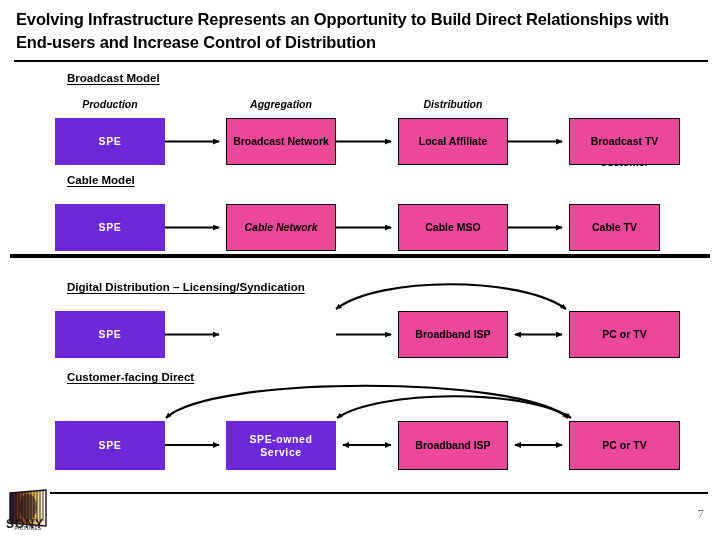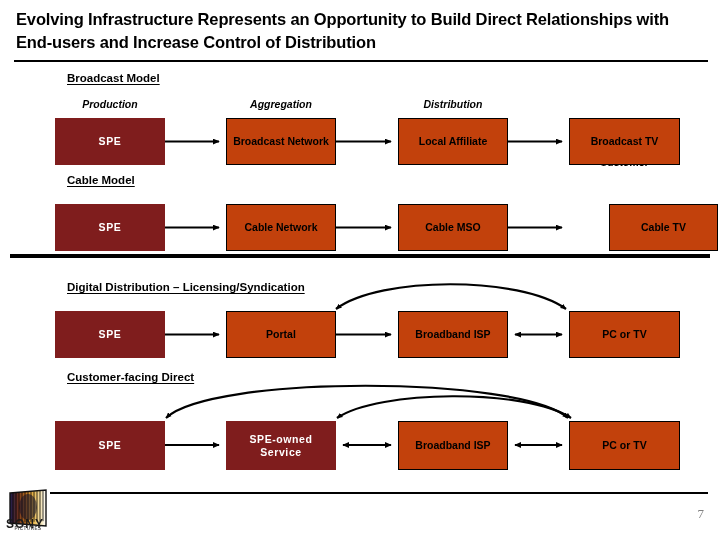--- a/index.html
+++ b/index.html
@@ -59,26 +59,26 @@
     display:flex;
     align-items:center;
     justify-content:center;
     text-align:center;
     font-size:10.5px;
     font-weight:bold;
     line-height:1.22;
     padding:2px 3px;
   }
   .box.white{
-    background:#c2410c;
+    background:#ec4899;
     border:1.3px solid #000000;
     color:#000000;
   }
   .box.navy{
-    background:#7f1d1d;
+    background:#6d28d9;
     border:none;
     color:#ffffff;
     letter-spacing:0.6px;
   }
 
   
   .thick-rule{
     position:absolute;
     left:10px; top:254px; width:700px; height:4px;
     background:#000;
@@ -140,29 +140,28 @@
   <div class="col-head" style="left:569px; top:110px; width:111px;margin-top:46px;">Customer</div>
 
   <div class="sec-label" style="left:20px; top:72px;">Broadcast Model</div>
   <div class="box navy" style="left:55px;  top:118px; width:110px; height:47px;">SPE</div>
   <div class="box white" style="left:226px; top:118px; width:110px; height:47px;">Broadcast Network</div>
   <div class="box white" style="left:569px; top:118px; width:111px; height:47px;">Broadcast TV</div>
   <div class="box white" style="left:398px; top:118px; width:110px; height:47px;">Local Affiliate</div>
 
   <div class="sec-label" style="left:20px; top:174px;">Cable Model</div>
   <div class="box navy" style="left:55px;  top:204px; width:110px; height:47px;">SPE</div>
-  <div class="box white" style="left:226px; top:204px; width:110px; height:47px;">Cable Network</div>
+  <div class="box white" style="left:226px; top:204px; width:110px; height:47px;font-style:italic;">Cable Network</div>
   <div class="box white" style="left:398px; top:204px; width:110px; height:47px;text-align:center;">Cable MSO</div>
-  <div class="box white" style="left:569px; top:204px; width:109px; height:47px;margin-left:40px;">Cable TV</div>
+  <div class="box white" style="left:569px; top:204px; width:91px; height:47px;">Cable TV</div>
 
   <div class="thick-rule"></div>
 
   <div class="sec-label" style="left:20px; top:281px;">Digital Distribution – Licensing/Syndication</div>
   <div class="box navy" style="left:55px;  top:311px; width:110px; height:47px;">SPE</div>
-  <div class="box white" style="left:226px; top:311px; width:110px; height:47px;">Portal</div>
   <div class="box white" style="left:398px; top:311px; width:110px; height:47px;">Broadband ISP</div>
   <div class="box white" style="left:569px; top:311px; width:111px; height:47px;">PC or TV</div>
 
   <div class="sec-label" style="left:20px; top:371px;">Customer-facing Direct</div>
   <div class="box navy" style="left:55px;  top:421px; width:110px; height:49px;">SPE</div>
   <div class="box navy" style="left:226px; top:421px; width:110px; height:49px;">SPE-owned Service</div>
   <div class="box white" style="left:398px; top:421px; width:110px; height:49px;">Broadband ISP</div>
   <div class="box white" style="left:569px; top:421px; width:111px; height:49px;">PC or TV</div>
 
   <svg id="arrows" viewBox="0 0 720 540">

